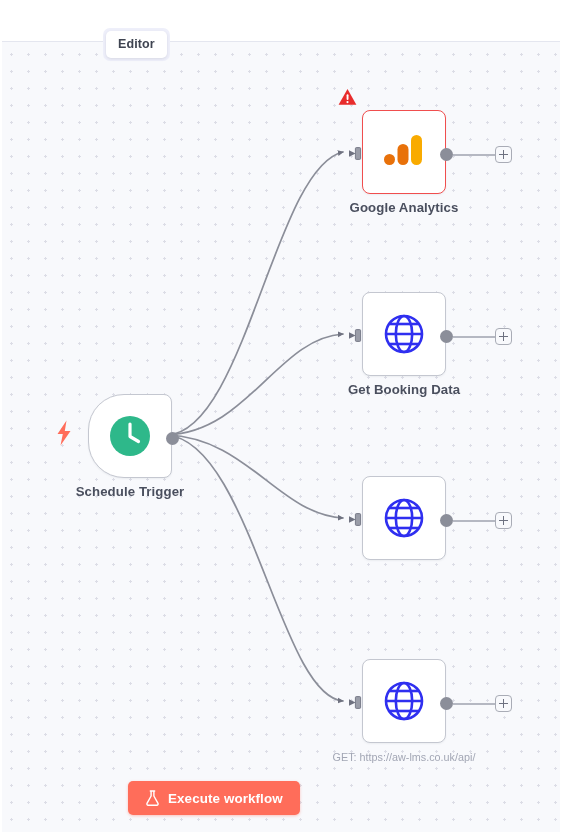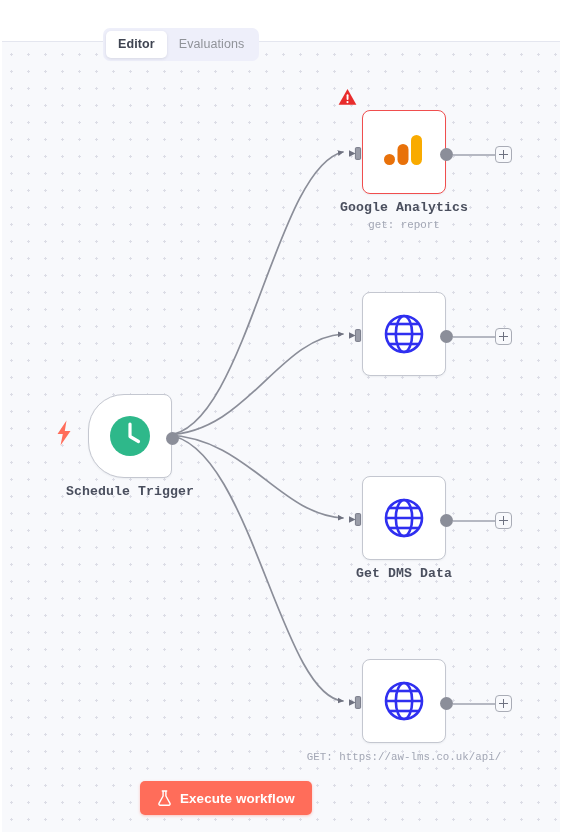--- a/index.html
+++ b/index.html
@@ -114,21 +114,20 @@
     border-radius: 36px 8px 8px 36px;
   }
 
   .node-caption {
     position: absolute;
     top: 90px;
     width: 260px;
     left: -88px;
     text-align: center;
     pointer-events: none;
-    font-family: Liberation Mono, monospace;
   }
   .node-title {
     font-size: 13.2px;
     color: #4a4f5e;
     font-weight: bold;
     letter-spacing: 0.1px;
     line-height: 1.25;
     white-space: nowrap;
   }
   .node-sub {
@@ -205,21 +204,21 @@
     position: absolute;
     right: 5px;
     bottom: 4px;
     width: 19px; height: 18px;
     z-index: 16;
   }
 
   
   .execute-btn {
     position: absolute;
-    left: 140px;
+    left: 128px;
     top: 739px;
     height: 34px;
     padding: 0 17px;
     background: #ff6d5a;
     color: #ffffff;
     border: none;
     border-radius: 5px;
     font-family: "Liberation Sans", sans-serif;
     font-size: 13.4px;
     font-weight: bold;
@@ -234,21 +233,20 @@
 </style>
 </head>
 <body>
 
 <div id="app">
 
   <div class="header-bar"></div>
 
   <div class="tab-group">
     <div class="tab active">Editor</div>
-    <div class="tab">Evaluations</div>
   </div>
 
   <div class="canvas">
 
     <svg id="edges-svg" viewBox="0 0 587 790">
       <defs>
         <marker id="arrowhead" markerWidth="7" markerHeight="7" refX="5.2" refY="3.2" orient="auto" markerUnits="userSpaceOnUse">
           <path d="M0,0.3 L6,3.2 L0,6.1 Z" fill="#6f7280"></path>
         </marker>
       </defs>
@@ -297,21 +295,20 @@
         <svg width="15" height="15" viewBox="0 0 15 15">
           <path d="M0 4.2 L6.6 7.5 L0 10.8 Z" fill="#6f7280"></path>
           <rect x="6.4" y="1.6" width="5.2" height="11.8" rx="1" fill="#9a9da8" stroke="#6f7280" stroke-width="0.9"></rect>
         </svg>
       </div>
       <div class="out-dot"></div>
       <div class="stub-line"></div>
       <div class="plus-btn"></div>
       <div class="node-caption">
         <div class="node-title">Google Analytics</div>
-        <div class="node-sub">get: report</div>
       </div>
     </div>
 
     <div class="node" style="left:362px; top:250px;">
       <div class="node-box">
         <svg width="44" height="44" viewBox="0 0 44 44" fill="none" stroke="#2f2ff0" stroke-width="2.6">
           <circle cx="22" cy="22" r="18"></circle>
           <ellipse cx="22" cy="22" rx="8.2" ry="18"></ellipse>
           <line x1="4" y1="22" x2="40" y2="22"></line>
           <path d="M7.5 12 H36.5"></path>
@@ -321,20 +318,21 @@
       <div class="in-arrow">
         <svg width="15" height="15" viewBox="0 0 15 15">
           <path d="M0 4.2 L6.6 7.5 L0 10.8 Z" fill="#6f7280"></path>
           <rect x="6.4" y="1.6" width="5.2" height="11.8" rx="1" fill="#9a9da8" stroke="#6f7280" stroke-width="0.9"></rect>
         </svg>
       </div>
       <div class="out-dot"></div>
       <div class="stub-line"></div>
       <div class="plus-btn"></div>
       <div class="node-caption">
+        <div class="node-title">Get Booking Data</div>
       </div>
     </div>
 
     <div class="node" style="left:362px; top:434px;">
       <div class="node-box">
         <svg width="44" height="44" viewBox="0 0 44 44" fill="none" stroke="#2f2ff0" stroke-width="2.6">
           <circle cx="22" cy="22" r="18"></circle>
           <ellipse cx="22" cy="22" rx="8.2" ry="18"></ellipse>
           <line x1="4" y1="22" x2="40" y2="22"></line>
           <path d="M7.5 12 H36.5"></path>
@@ -344,21 +342,20 @@
       <div class="in-arrow">
         <svg width="15" height="15" viewBox="0 0 15 15">
           <path d="M0 4.2 L6.6 7.5 L0 10.8 Z" fill="#6f7280"></path>
           <rect x="6.4" y="1.6" width="5.2" height="11.8" rx="1" fill="#9a9da8" stroke="#6f7280" stroke-width="0.9"></rect>
         </svg>
       </div>
       <div class="out-dot"></div>
       <div class="stub-line"></div>
       <div class="plus-btn"></div>
       <div class="node-caption">
-        <div class="node-title">Get DMS Data</div>
       </div>
     </div>
 
     <div class="node" style="left:362px; top:617px;">
       <div class="node-box">
         <svg width="44" height="44" viewBox="0 0 44 44" fill="none" stroke="#2f2ff0" stroke-width="2.6">
           <circle cx="22" cy="22" r="18"></circle>
           <ellipse cx="22" cy="22" rx="8.2" ry="18"></ellipse>
           <line x1="4" y1="22" x2="40" y2="22"></line>
           <path d="M7.5 12 H36.5"></path>

